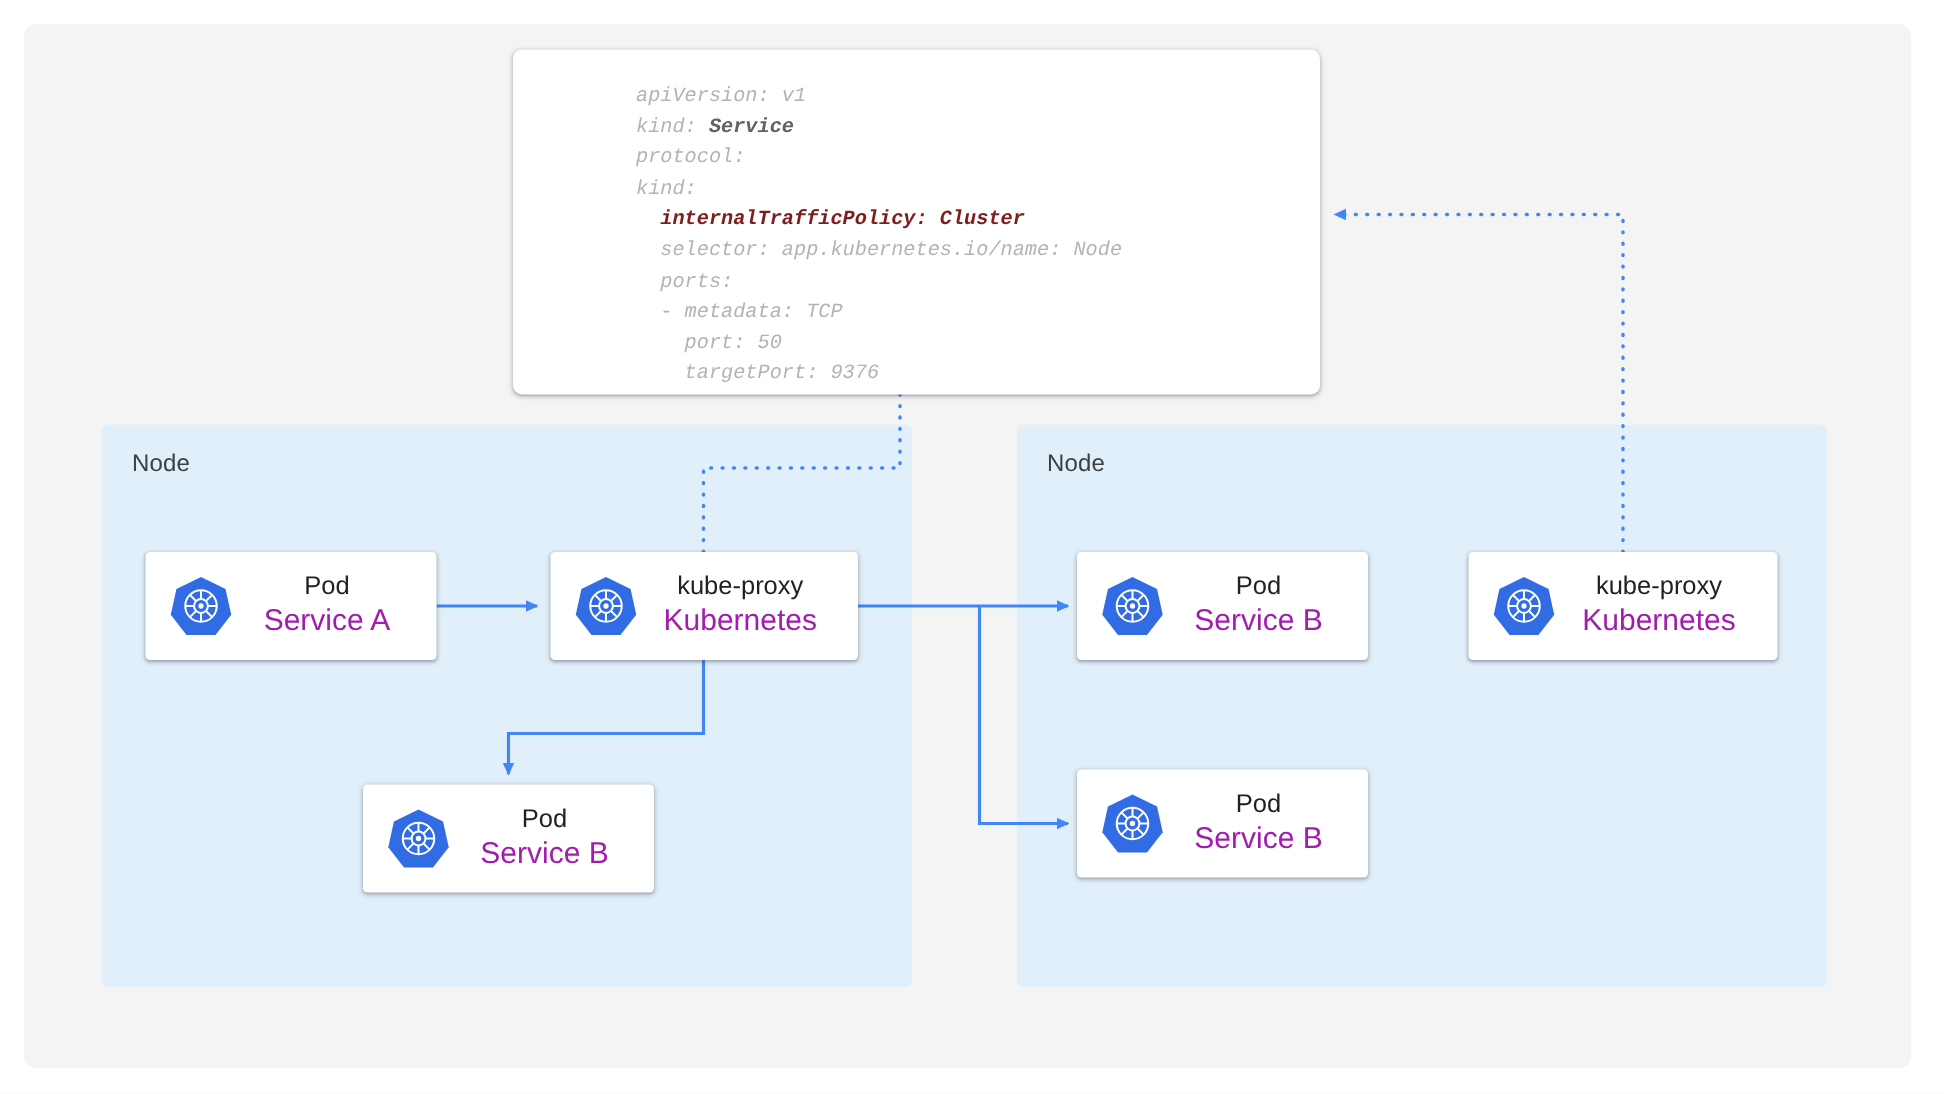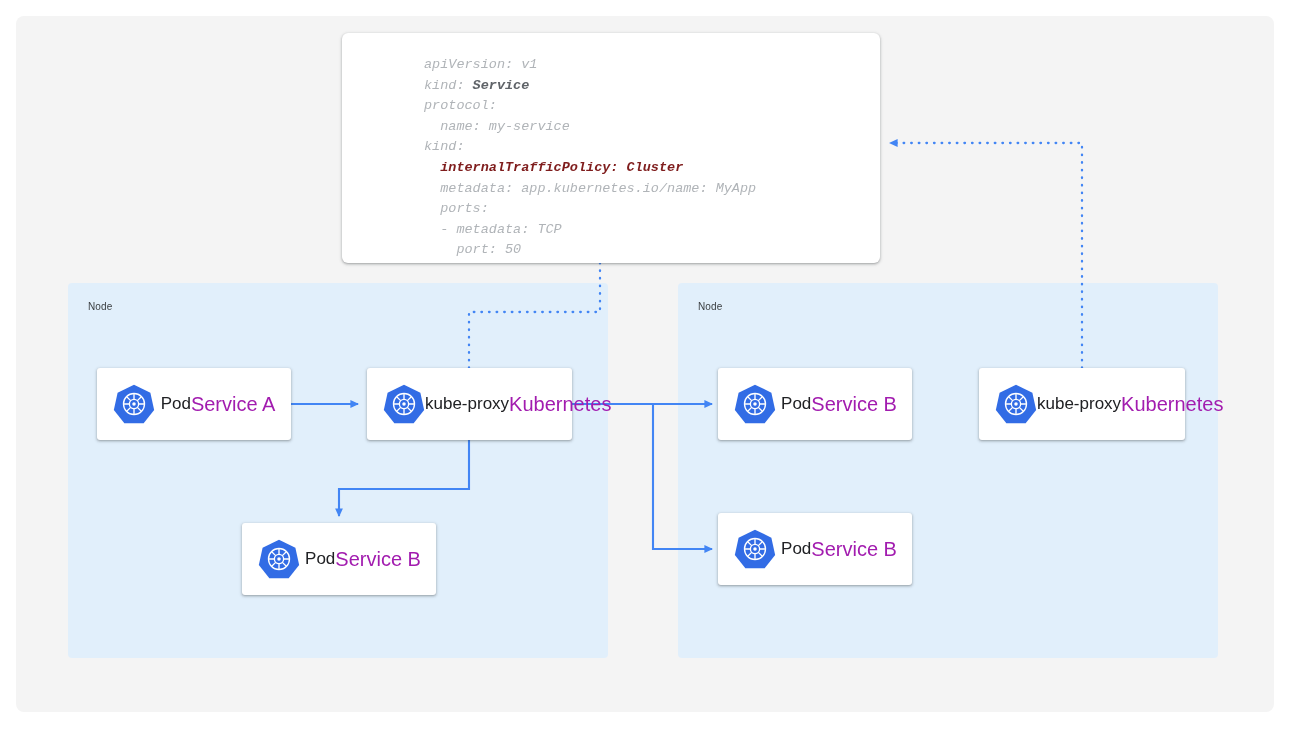--- a/index.html
+++ b/index.html
@@ -33,21 +33,21 @@
   
   .node-box {
     position: absolute;
     background: #e1effb;
     border-radius: 4px;
   }
   .node-label {
     position: absolute;
     left: 20px;
     top: 18px;
-    font-size: 10px;
+    font-size: 16px;
     color: #3c4043;
     font-family: "Liberation Sans", sans-serif;
     letter-spacing: .1px;
   }
 
   
   .card {
     position: absolute;
     background: #ffffff;
     border-radius: 3px;
@@ -58,21 +58,21 @@
   }
   .card .k8s-logo {
     flex: 0 0 auto;
     width: 42px;
     height: 42px;
     margin-left: 16px;
   }
   .card .card-text {
     flex: 1 1 auto;
     display: flex;
-    flex-direction: row;
+    flex-direction: column;
     align-items: center;
     justify-content: center;
     padding-right: 10px;
     line-height: 1.22;
   }
   .card .card-title {
     font-size: 17px;
     color: #202124;
     font-family: "Liberation Sans", sans-serif;
     white-space: nowrap;
@@ -159,24 +159,23 @@
       <path d="M453,352 L453,296 L584,296 L584,236" stroke="#4285f4" stroke-width="2.3" fill="none" stroke-linecap="round" stroke-dasharray="0.6 7" marker-end="url(#ah)"></path>
 
       <path d="M1066,352 L1066,127 L874,127" stroke="#4285f4" stroke-width="2.3" fill="none" stroke-linecap="round" stroke-dasharray="0.6 7" marker-end="url(#ah)"></path>
     </svg>
 
     <div class="yaml-card" style="left:314px; top:17px;">
       <div class="yaml-inner">
           <div class="yaml-line">apiVersion: v1</div>
           <div class="yaml-line">kind: <span style="font-weight: bold; color: rgb(95, 99, 104);">Service</span></div>
           <div class="yaml-line">protocol:</div>
-          <div class="yaml-line">  name: my-service</div>
           <div class="yaml-line">kind:</div>
           <div class="yaml-line bold">  internalTrafficPolicy: Cluster</div>
-          <div class="yaml-line">  metadata: app.kubernetes.io/name: MyApp</div>
+          <div class="yaml-line">  selector: app.kubernetes.io/name: Node</div>
           <div class="yaml-line">  ports:</div>
           <div class="yaml-line">  - metadata: TCP</div>
           <div class="yaml-line">    port: 50</div>
           <div class="yaml-line">    targetPort: 9376</div>
         </div>
     </div>
 
     <div class="card" style="left:81px; top:352px; width:194px; height:72px;">
       <span class="k8s-logo">
         <svg viewBox="0 0 100 100" width="42" height="42">

